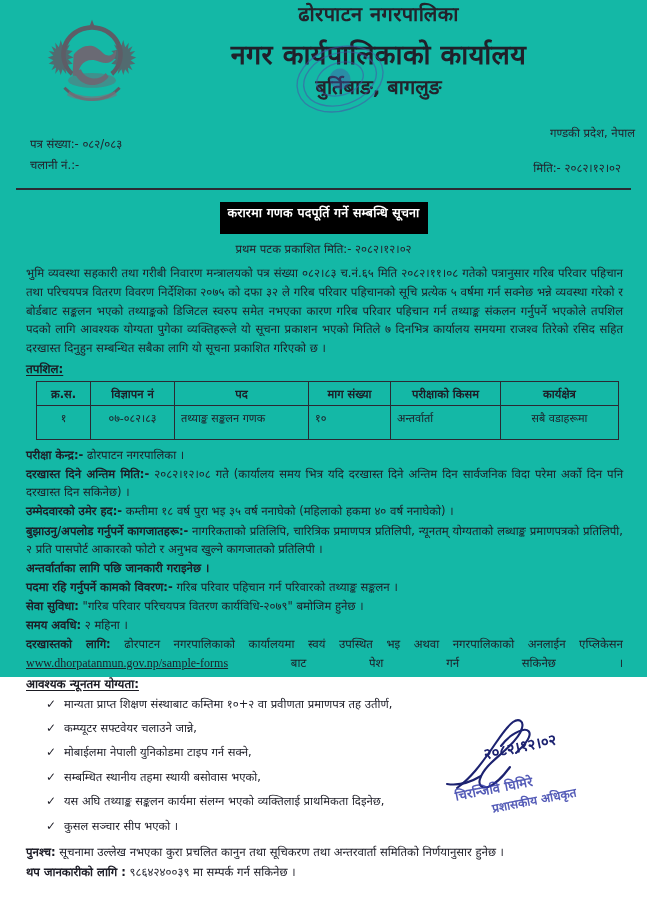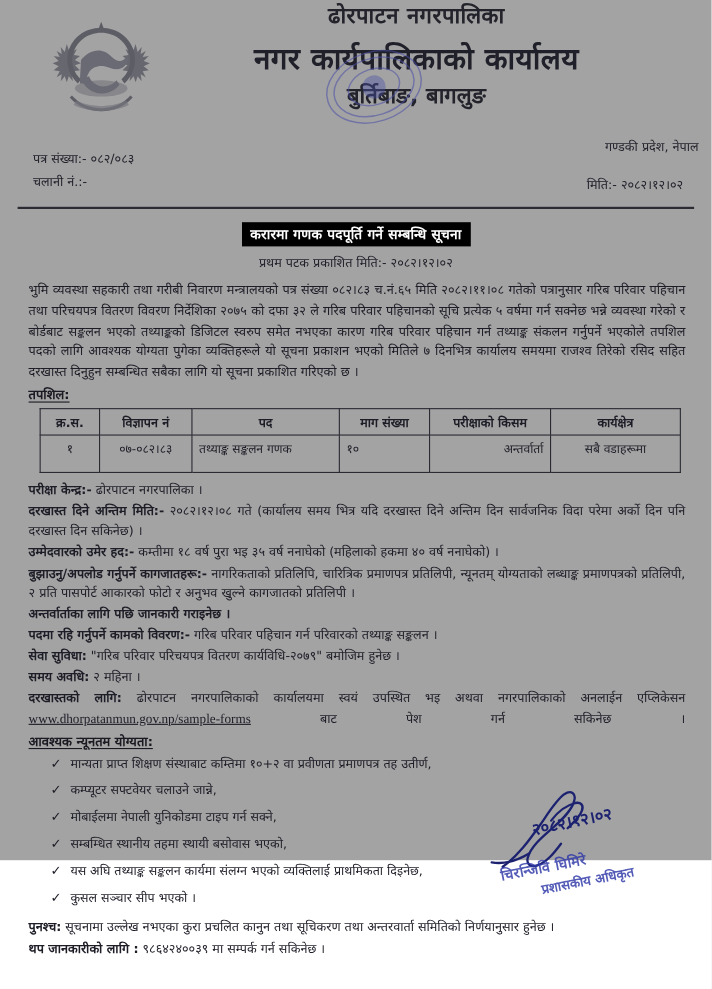--- a/index.html
+++ b/index.html
@@ -9,22 +9,22 @@
   }
   body {
     width: 647px; height: 899px;
     position: relative;
     font-family: "DejaVu Sans", "Liberation Sans", sans-serif;
     color: #1a1a22;
     overflow: hidden;
   }
   .page {
     position: relative;
-    width: 647px; height: 782px;
-    background: #a3a3a3;
+    width: 647px; height: 677px;
+    background: #14b8a6;
     padding: 0 14px;
   }
 
   
   .letterhead {
     position: relative;
     height: 124px;
   }
   .emblem {
     position: absolute;
@@ -107,21 +107,21 @@
   }
 
   
   .title-wrap { text-align: center; margin-top: 12px; }
   .notice-title {
     display: inline-block;
     background: #000000;
     color: #ffffff;
     font-size: 12.5px;
     font-weight: 700;
-    padding: 2px 8px 3px 8px;
+    padding: 2px 8px 13px 8px;
     letter-spacing: .2px;
   }
   .pub-date {
     text-align: center;
     font-size: 11.5px;
     margin-top: 7px;
     color: #22222c;
   }
 
   
@@ -157,21 +157,21 @@
     font-weight: 700;
     text-align: center;
     font-size: 11.4px;
     height: 22px;
   }
   table.vac td { height: 34px; vertical-align: top; font-size: 11px; }
   td.c-sn      { text-align: center; width: 54px; }
   td.c-adv     { text-align: center; width: 84px; }
   td.c-post    { text-align: left; width: 134px; }
   td.c-num     { text-align: left;   width: 82px; padding-left: 8px; }
-  td.c-exam    { text-align: right;   width: 110px; padding-left: 8px; }
+  td.c-exam    { text-align: left;   width: 110px; padding-left: 8px; }
   td.c-area    { text-align: center;   padding-left: 8px; }
 
   
   .details { margin: 6px 10px 0 12px; }
   .dline {
     font-size: 11.5px;
     line-height: 1.58;
     text-align: justify;
     color: #1d1d27;
     margin-bottom: 1px;

